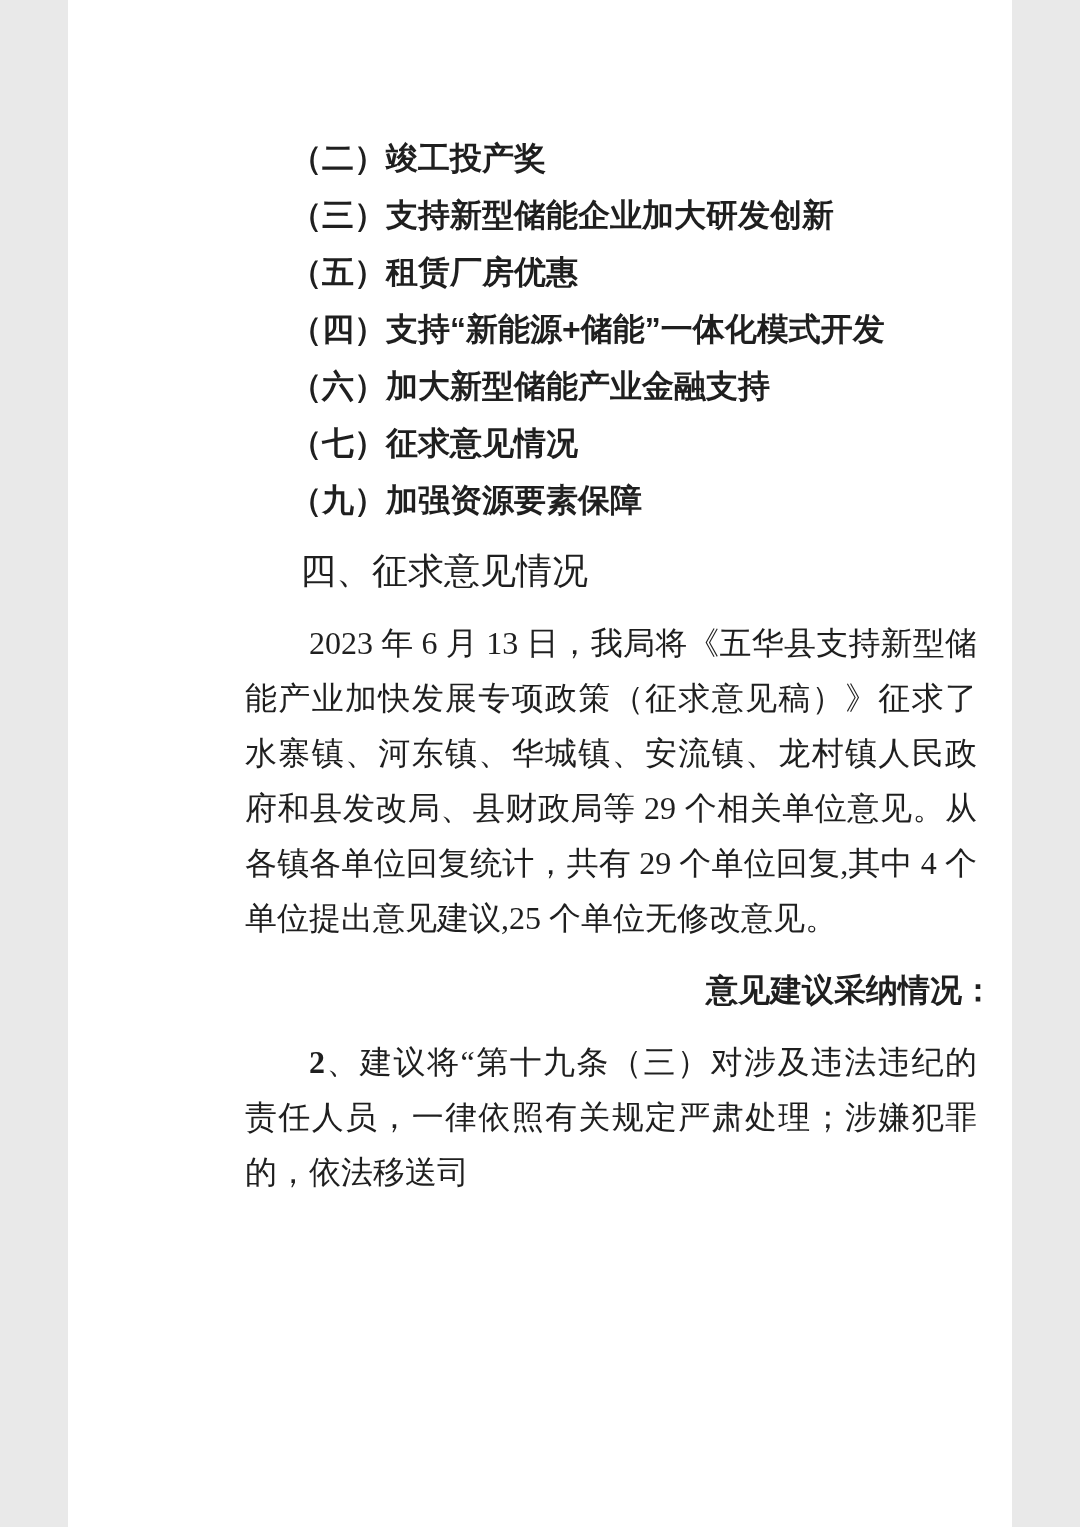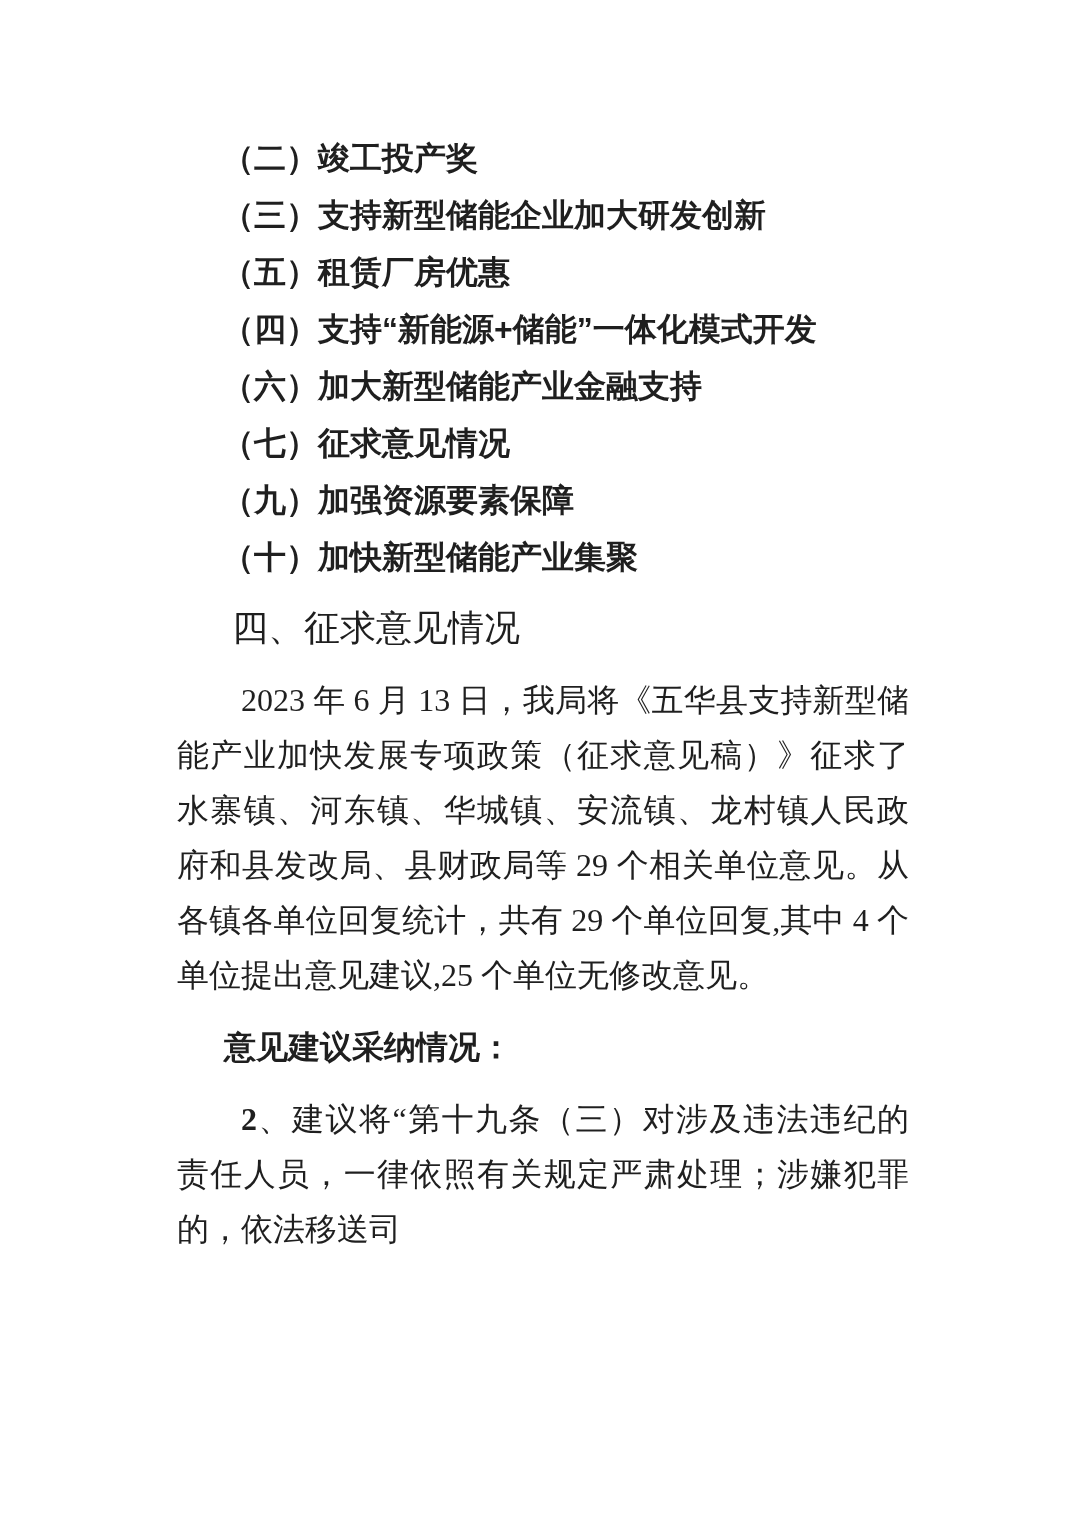--- a/index.html
+++ b/index.html
@@ -2,21 +2,21 @@
 <html><head>
 <meta charset="utf-8">
 <style>
   html, body {
     margin: 0;
     padding: 0;
     background: #e9e9e9;
   }
   .page {
     position: relative;
-    width: 1080px;
+    width: 944px;
     height: 1527px;
     margin: 0 auto;
     background: #ffffff;
     color: #1f1f1f;
     overflow: hidden;
   }
   .content {
     width: 766px;
     margin-left: 160px;
     padding-top: 130px;
@@ -47,20 +47,21 @@
     text-align: justify;
     text-indent: 2em;
   }
   .subhead {
     margin: 0;
     font-family: "Liberation Sans", sans-serif;
     font-weight: 700;
     font-size: 32px;
     line-height: 55px;
     text-indent: 2em;
+    text-align: right;
   }
   
   .bh {
     font-family: "Liberation Sans", sans-serif;
     font-weight: 700;
   }
   
   .bsf {
     font-weight: 700;
   }
@@ -72,21 +73,20 @@
   <div class="content">
 
     <div class="outline">
       <div class="toc">（二）竣工投产奖</div>
       <div class="toc">（三）支持新型储能企业加大研发创新</div>
       <div class="toc">（五）租赁厂房优惠</div>
       <div class="toc">（四）支持“新能源+储能”一体化模式开发</div>
       <div class="toc">（六）加大新型储能产业金融支持</div>
       <div class="toc">（七）征求意见情况</div>
       <div class="toc">（九）加强资源要素保障</div>
-      <div class="toc">（十）加快新型储能产业集聚</div>
     </div>
 
     <h2 class="section-heading">四、征求意见情况</h2>
 
     <p class="para">2023 年 6 月 13 日，我局将《五华县支持新型储能产业加快发展专项政策（征求意见稿）》征求了水寨镇、河东镇、华城镇、安流镇、龙村镇人民政府和县发改局、县财政局等 29 个相关单位意见。从各镇各单位回复统计，共有 29 个单位回复,其中 4 个单位提出意见建议,25 个单位无修改意见。</p>
 
     <p class="subhead">意见建议采纳情况：</p>
 
 
     <p class="para"><span class="bsf">2</span><span>、建议将“第十九条（三）对涉及违法违纪的责任人员，一律依照有关规定严肃处理；涉嫌犯罪的，依法移送司</span></p>

